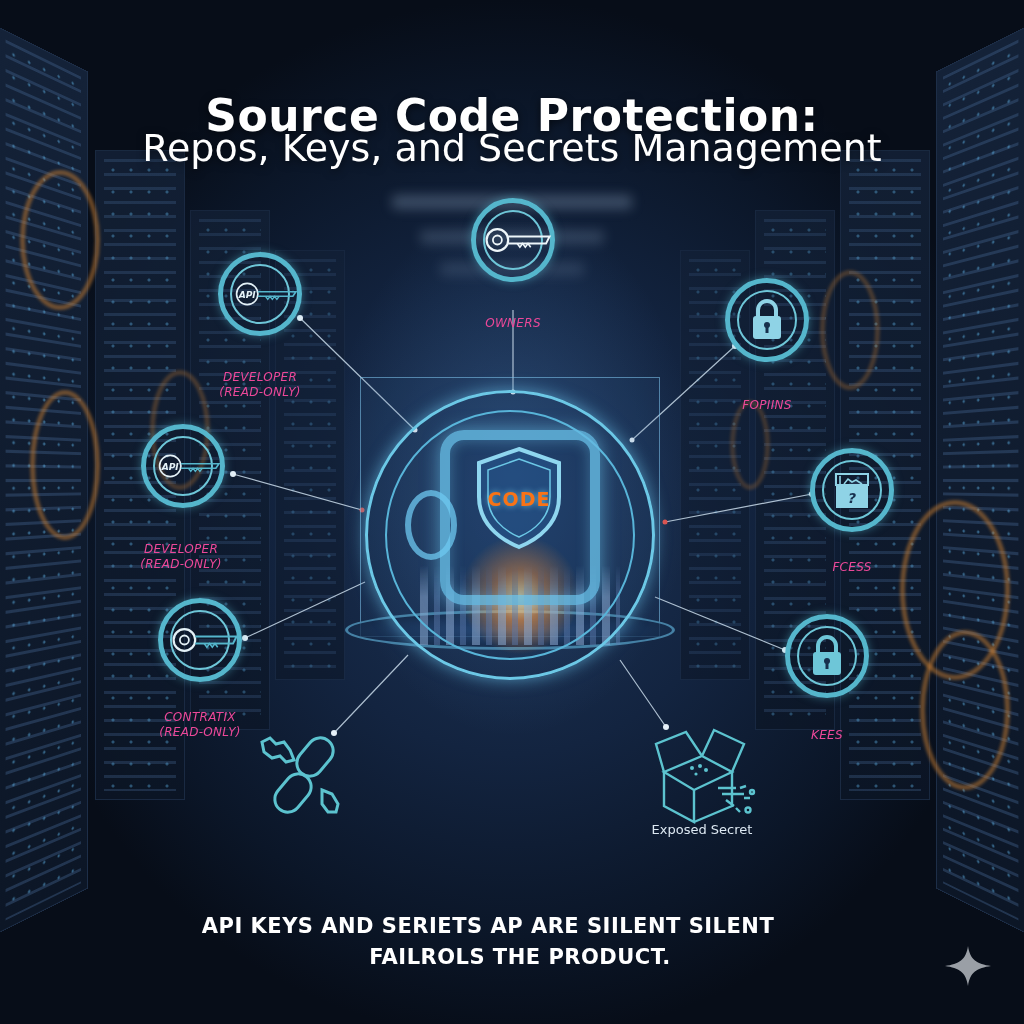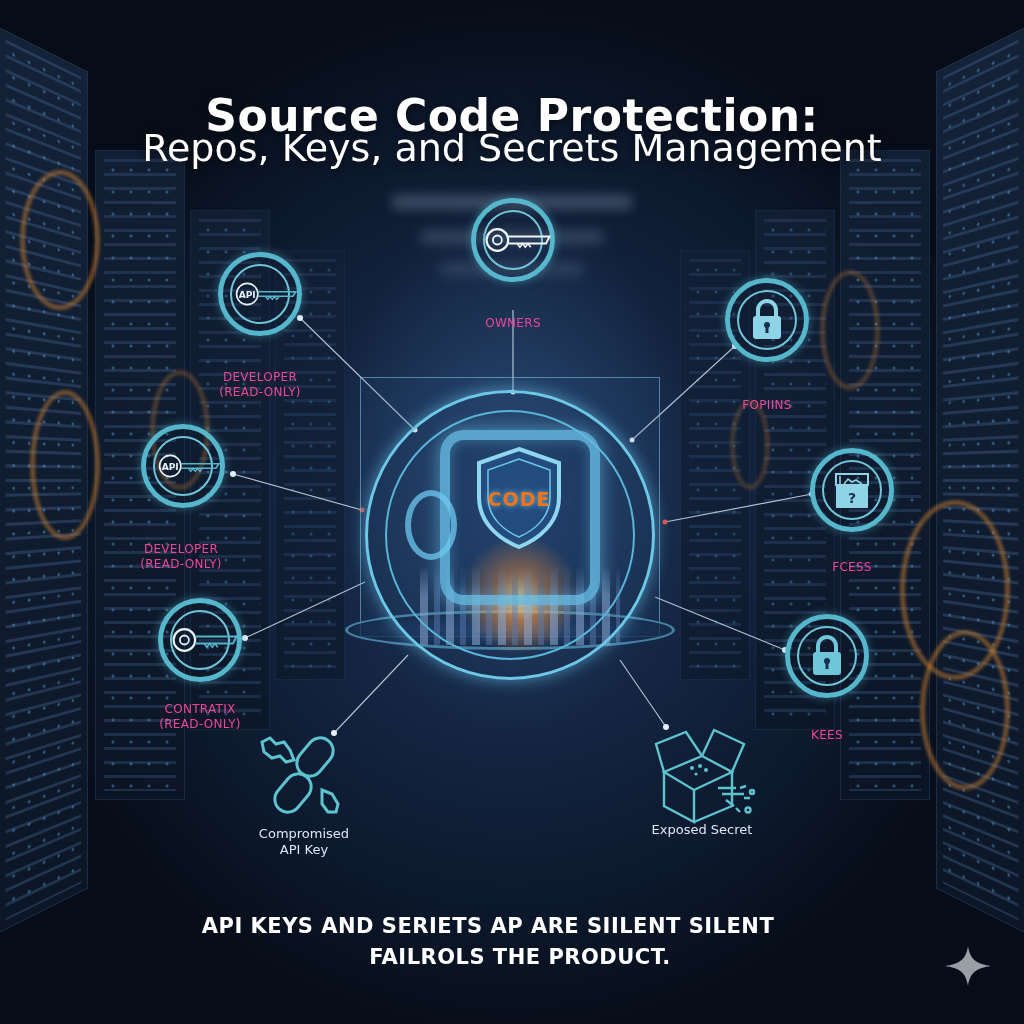--- a/index.html
+++ b/index.html
@@ -25,21 +25,21 @@
 
   
   .title { position:absolute; left:0; width:1024px; text-align:center; color:#ffffff; }
   .title-main { top:90px; font-size:44px; font-weight:bold; letter-spacing:0.5px; text-shadow: 0 2px 8px rgba(0,0,0,0.6); }
   .title-sub { top:126px; font-size:38px; font-weight:normal; text-shadow: 0 2px 8px rgba(0,0,0,0.6); }
 
   
   svg.links { position:absolute; inset:0; pointer-events:none; }
 
   
-  .node { position:absolute; width:84px; height:84px; }
+  .node { position:absolute; width:84px; height:84px;font-style:italic; }
   .ring-outer { position:absolute; inset:0; border-radius:50%; border:5px solid #55b6cc; box-shadow: 0 0 10px rgba(85,182,204,0.5); }
   .ring-inner { position:absolute; inset:12px; border-radius:50%; border:2px solid #6ec6d8; }
   .node .glyph { position:absolute; inset:0; display:flex; align-items:center; justify-content:center; }
   .node-label { position:absolute; width:160px; left:50%; transform:translateX(-50%); text-align:center; font-size:12px; line-height:15px; color:#ec4899; letter-spacing:0.3px;margin-top:24px; }
 
   
   .vault { position:absolute; left:345px; top:365px; width:330px; height:310px; }
   .cube { position:absolute; left:15px; top:12px; width:300px; height:260px; border:1px solid rgba(130,200,240,0.55); background: rgba(40,80,130,0.12); }
   .vault-ring1 { position:absolute; left:20px; top:25px; width:290px; height:290px; border-radius:50%; border:3px solid #6cc8e6; box-shadow: 0 0 16px rgba(110,200,240,0.6); }
   .vault-ring2 { position:absolute; left:40px; top:45px; width:250px; height:250px; border-radius:50%; border:2px solid #58b4d8; }
@@ -227,21 +227,21 @@
   <div class="ring-outer"></div>
   <div class="ring-inner"></div>
   <div class="glyph">
     <svg width="80" height="36" viewBox="0 0 80 36" style="margin-left:12px">
       <circle cx="16" cy="18" r="12" fill="none" stroke="#e4f1f7" stroke-width="2.4"></circle>
       <circle cx="16" cy="18" r="5" fill="none" stroke="#e4f1f7" stroke-width="2"></circle>
       <path d="M28 14 H74 L70 22 H28" fill="none" stroke="#55b6cc" stroke-width="2.2"></path>
       <path d="M38 22 l3 4 l3-4 l3 4 l3-4 l3 4" fill="none" stroke="#55b6cc" stroke-width="1.8"></path>
     </svg>
   </div>
-  <div class="node-label" style="top:80px;text-align:center;">
+  <div class="node-label" style="top:88px;text-align:center;">
     <div>CONTRATIX</div>
     <div>(READ-ONLY)</div>
   </div>
 </div>
 
 <div class="node" style="left:785px;top:614px;">
   <div class="ring-outer"></div>
   <div class="ring-inner"></div>
   <div class="glyph">
     <svg width="34" height="42" viewBox="0 0 34 42">
@@ -258,24 +258,20 @@
 
 <div class="threat" style="left:254px;top:728px;">
   <svg width="100" height="100" viewBox="0 0 100 100">
     <g fill="none" stroke="#5cc3cf" stroke-width="3">
       <rect x="48" y="8" width="26" height="42" rx="13" transform="rotate(40 61 29)"></rect>
       <rect x="26" y="44" width="26" height="42" rx="13" transform="rotate(40 39 65)"></rect>
       <path d="M8 14 l8-4 l6 6 l8-2 l6 8 l4 10 l-8 2 l-6-6 l-8 2 l-8-6 z"></path>
       <path d="M68 62 l10 4 l6 10 l-2 8 l-8 0 l-6-8 z"></path>
     </g>
   </svg>
-  <div class="threat-label" style="top:98px;">
-    <div>Compromised</div>
-    <div>API Key</div>
-  </div>
 </div>
 
 <div class="threat" style="left:652px;top:726px;">
   <svg width="110" height="100" viewBox="0 0 110 100">
     <g fill="none" stroke="#5cc3cf" stroke-width="2.4">
       <path d="M12 46 L50 30 L80 46 L42 64 Z"></path>
       <path d="M12 46 V80 L42 96 V64"></path>
       <path d="M42 96 L80 80 V46"></path>
       <path d="M12 46 L4 18 L34 6 L50 30"></path>
       <path d="M50 30 L62 4 L92 18 L80 46"></path>

